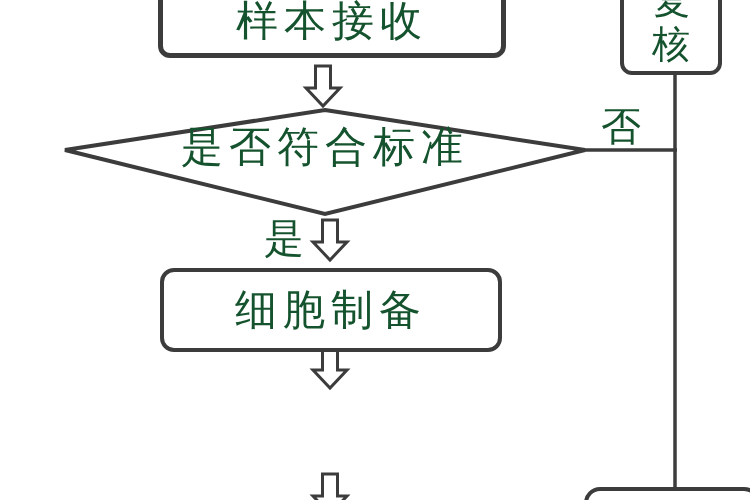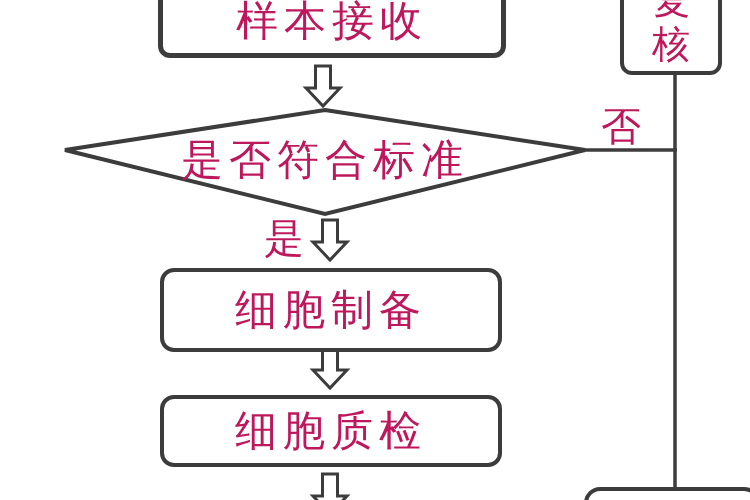--- a/index.html
+++ b/index.html
@@ -2,21 +2,21 @@
 <html><head>
 <meta charset="utf-8">
 <style>
   html,body{margin:0;padding:0;background:#ffffff;}
   #canvas{
     position:relative;
     width:750px;height:500px;
     background:#ffffff;
     overflow:hidden;
     font-family:"Liberation Sans", sans-serif;
-    color:#be185d;
+    color:#14532d;
   }
   #connector-layer{
     position:absolute;left:0;top:0;width:750px;height:500px;
   }
   .box{
     position:absolute;
     border:4px solid #3c3c3c;
     border-radius:14px;
     background:#ffffff;
     display:flex;align-items:center;justify-content:center;
@@ -36,21 +36,21 @@
   #node-review .vtext{
     width:44px;word-break:break-all;text-align:center;
     font-size:38px;letter-spacing:0;line-height:1.15;
   }
   .floating-label{
     position:absolute;font-size:40px;line-height:1;
     width:60px;text-align:center;letter-spacing:0;
   }
   #label-decision{
     position:absolute;left:120px;top:126px;width:410px;
-    text-align:center;font-size:42px;letter-spacing:6px;line-height:1;margin-top:13px;
+    text-align:center;font-size:42px;letter-spacing:6px;line-height:1;
   }
   #label-yes{ left:254px;top:218px; }
   #label-no{  left:591px;top:106px; }
 </style>
 </head>
 <body>
 
 <div id="canvas">
 
   <svg id="connector-layer" width="750" height="500" viewBox="0 0 750 500" fill="none" stroke="#3c3c3c">
@@ -84,21 +84,18 @@
   <div id="label-decision">是否符合标准</div>
 
   <div class="floating-label" id="label-no">否</div>
 
   <div class="floating-label" id="label-yes">是</div>
 
   <div class="box" id="node-prep">
     <span>细胞制备</span>
   </div>
 
-  <div class="box" id="node-qc">
-    <span>细胞质检</span>
-  </div>
 
   <div class="box" id="node-review">
     <span class="vtext">复核</span>
   </div>
 
 </div>
 
 </body></html>

